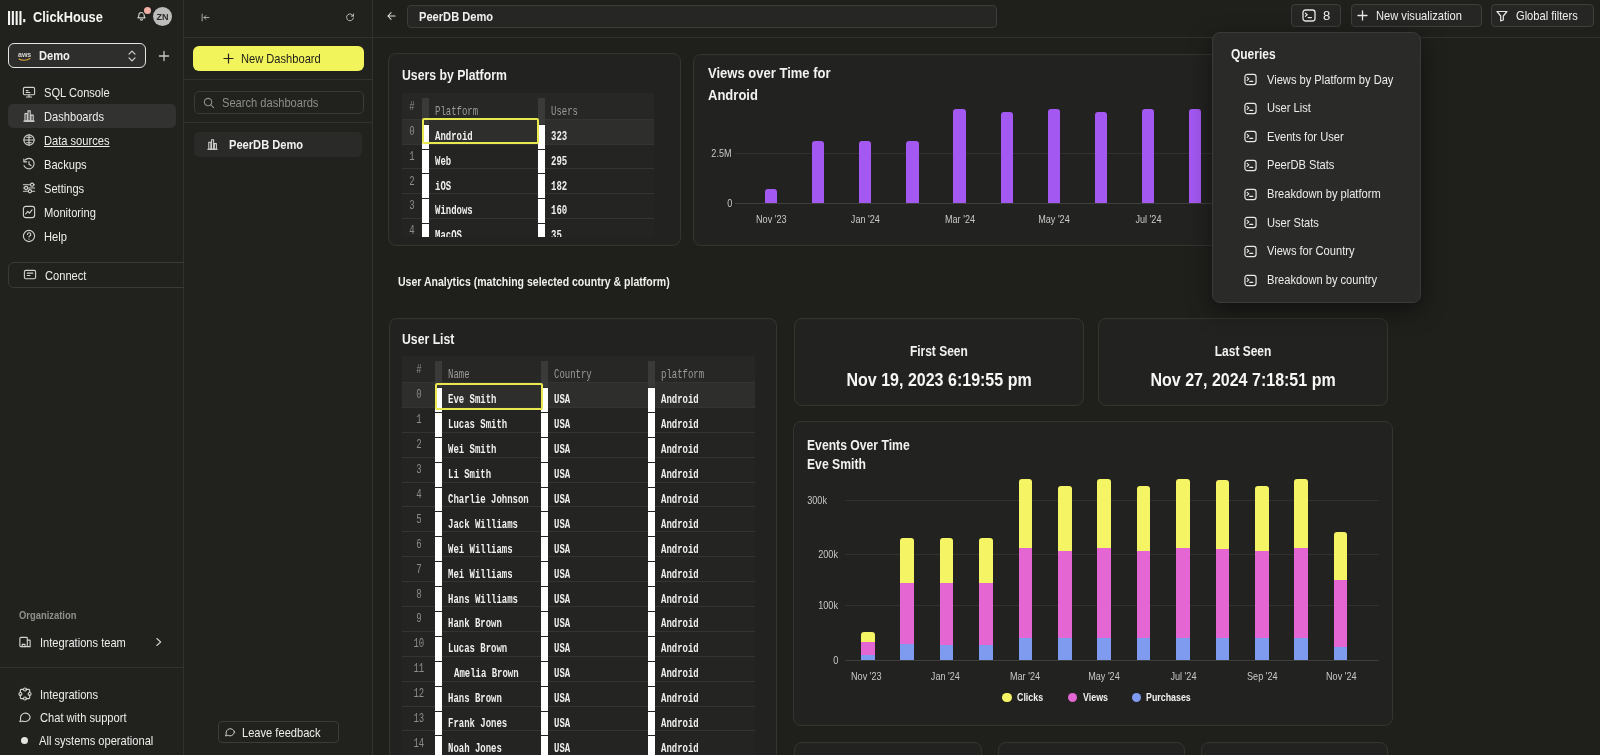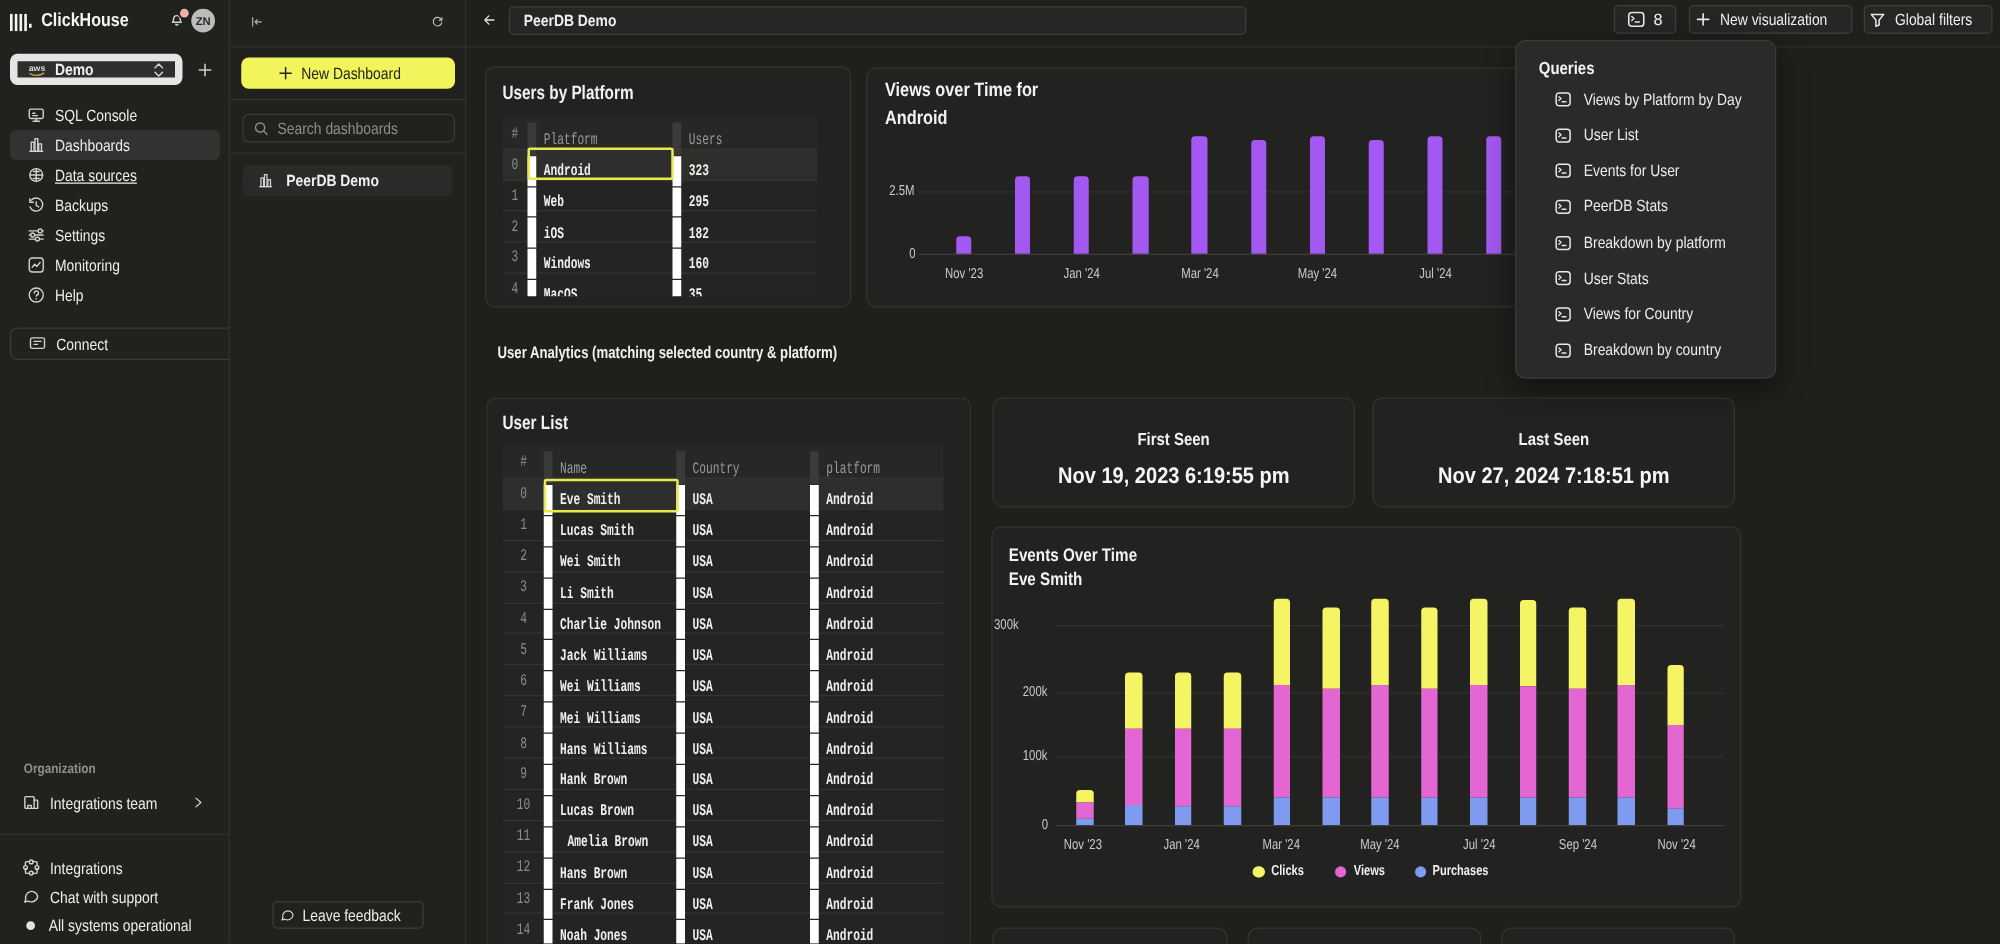--- a/index.html
+++ b/index.html
@@ -359,21 +359,21 @@
   <div class="card" style="left:725px;top:318px;width:290px;height:88px;"></div>
   <div class="abs" style="left:725px;top:343px;width:290px;text-align:center;font-size:14px;font-weight:700;color:#f2f2f0;"><span class="tc">Last Seen</span></div>
   <div class="abs" style="left:725px;top:370px;width:290px;text-align:center;font-size:18px;font-weight:700;color:#f6f6f4;"><span class="tc" style="transform:scaleX(.89);">Nov 27, 2024 7:18:51 pm</span></div>
 
   <div class="card" style="left:420px;top:421px;width:600px;height:305px;"></div>
   <div class="cardtitle" style="left:434px;top:437px;font-size:14.5px;"><span class="ct" style="transform:scaleX(.84);">Events Over Time</span></div>
   <div class="cardtitle" style="left:434px;top:456px;font-size:14.5px;"><span class="ct" style="transform:scaleX(.84);">Eve Smith</span></div>
   <div class="abs" style="left:420px;top:421px;width:600px;height:305px;overflow:hidden;border-radius:8px;">
         <div class="abs" style="left:-420px;top:-421px;width:1227px;height:755px;">
           <div class="abs" style="left:472px;top:499.5px;width:534px;height:1px;background:#31312f;"></div>
-          <div class="abs" style="left:417px;top:493.5px;width:48px;text-align:left;font-size:11.5px;color:#c9c9c7;"><span class="axr">300k</span></div>
+          <div class="abs" style="left:417px;top:493.5px;width:48px;text-align:center;font-size:11.5px;color:#c9c9c7;"><span class="axr">300k</span></div>
           <div class="abs" style="left:472px;top:553.5px;width:534px;height:1px;background:#31312f;"></div>
           <div class="abs" style="left:417px;top:547.5px;width:48px;text-align:right;font-size:11.5px;color:#c9c9c7;"><span class="axr">200k</span></div>
           <div class="abs" style="left:472px;top:605.0px;width:534px;height:1px;background:#31312f;"></div>
           <div class="abs" style="left:417px;top:599.0px;width:48px;text-align:right;font-size:11.5px;color:#c9c9c7;"><span class="axr">100k</span></div>
           <div class="abs" style="left:472px;top:660px;width:534px;height:1px;background:#3e3e3c;"></div>
           <div class="abs" style="left:417px;top:654px;width:48px;text-align:right;font-size:11.5px;color:#c9c9c7;"><span class="axr">0</span></div>
           <div class="abs" style="left:488.0px;top:632px;width:13.5px;height:10px;background:#f5f464;border-radius:3px 3px 0 0;"></div>
           <div class="abs" style="left:488.0px;top:642px;width:13.5px;height:13px;background:#e466d2;"></div>
           <div class="abs" style="left:488.0px;top:655px;width:13.5px;height:5px;background:#7e9bef;"></div>
           <div class="abs" style="left:527.4px;top:538px;width:13.5px;height:45px;background:#f5f464;border-radius:3px 3px 0 0;"></div>
@@ -442,21 +442,21 @@
     <rect x="15.2" y="8" width="2.1" height="3.2" fill="#f4f4f2"></rect>
       </svg>
   <div class="abs" style="left:33px;top:8px;font-size:15px;font-weight:700;color:#f5f5f3;"><span class="t">ClickHouse</span></div>
   <svg class="abs" style="left:136px;top:10px;" width="11" height="13" viewBox="0 0 16 16">
     <path d="M8 2.2c-2.3 0-3.8 1.6-3.8 3.7c0 3-1.3 4-1.3 4h10.2s-1.3-1-1.3-4c0-2.1-1.5-3.7-3.8-3.7z" stroke="#cfcfcd" stroke-width="1.7" fill="none" stroke-linecap="round" stroke-linejoin="round"></path>
     <path d="M6.7 12.3a1.4 1.4 0 0 0 2.6 0" stroke="#cfcfcd" stroke-width="1.7" fill="none" stroke-linecap="round"></path>
       </svg>
   <div class="abs" style="left:143.5px;top:7px;width:7px;height:7px;border-radius:50%;background:#f0b0a5;box-shadow:0 0 0 1.5px #21211e;"></div>
   <div class="abs" style="left:153px;top:7px;width:19px;height:19px;border-radius:50%;background:#bcbcba;color:#2a2a28;font-size:9px;font-weight:700;display:flex;align-items:center;justify-content:center;">ZN</div>
 
-  <div class="abs" style="left:8px;top:43px;width:138px;height:25px;background:#2e2e2c;border:6px solid #e5e5e5;border-radius:6px;display:flex;align-items:center;">
+  <div class="abs" style="left:8px;top:43px;width:138px;height:25px;background:#2e2e2c;border:1px solid #e5e5e5;border-radius:6px;display:flex;align-items:center;">
     <svg style="margin-left:9px;flex:none;" width="15" height="12" viewBox="0 0 15 12">
       <text x="0" y="7" font-size="7" font-weight="700" fill="#d8d8d6" font-family="Liberation Sans">aws</text>
       <path d="M1 9c2.5 1.7 8 1.8 11-0.5" stroke="#d9a33d" stroke-width="1.1" fill="none" stroke-linecap="round"></path>
         </svg>
     <span class="t" style="margin-left:6px;font-size:13px;font-weight:700;color:#f0f0ee;">Demo</span>
     <svg style="margin-left:auto;margin-right:8px;flex:none;" width="10" height="14" viewBox="0 0 10 14">
       <path d="M2 5.2 5 2.2 8 5.2" class="icn"></path>
           <path d="M2 8.8 5 11.8 8 8.8" class="icn"></path>
         </svg>
   </div>

